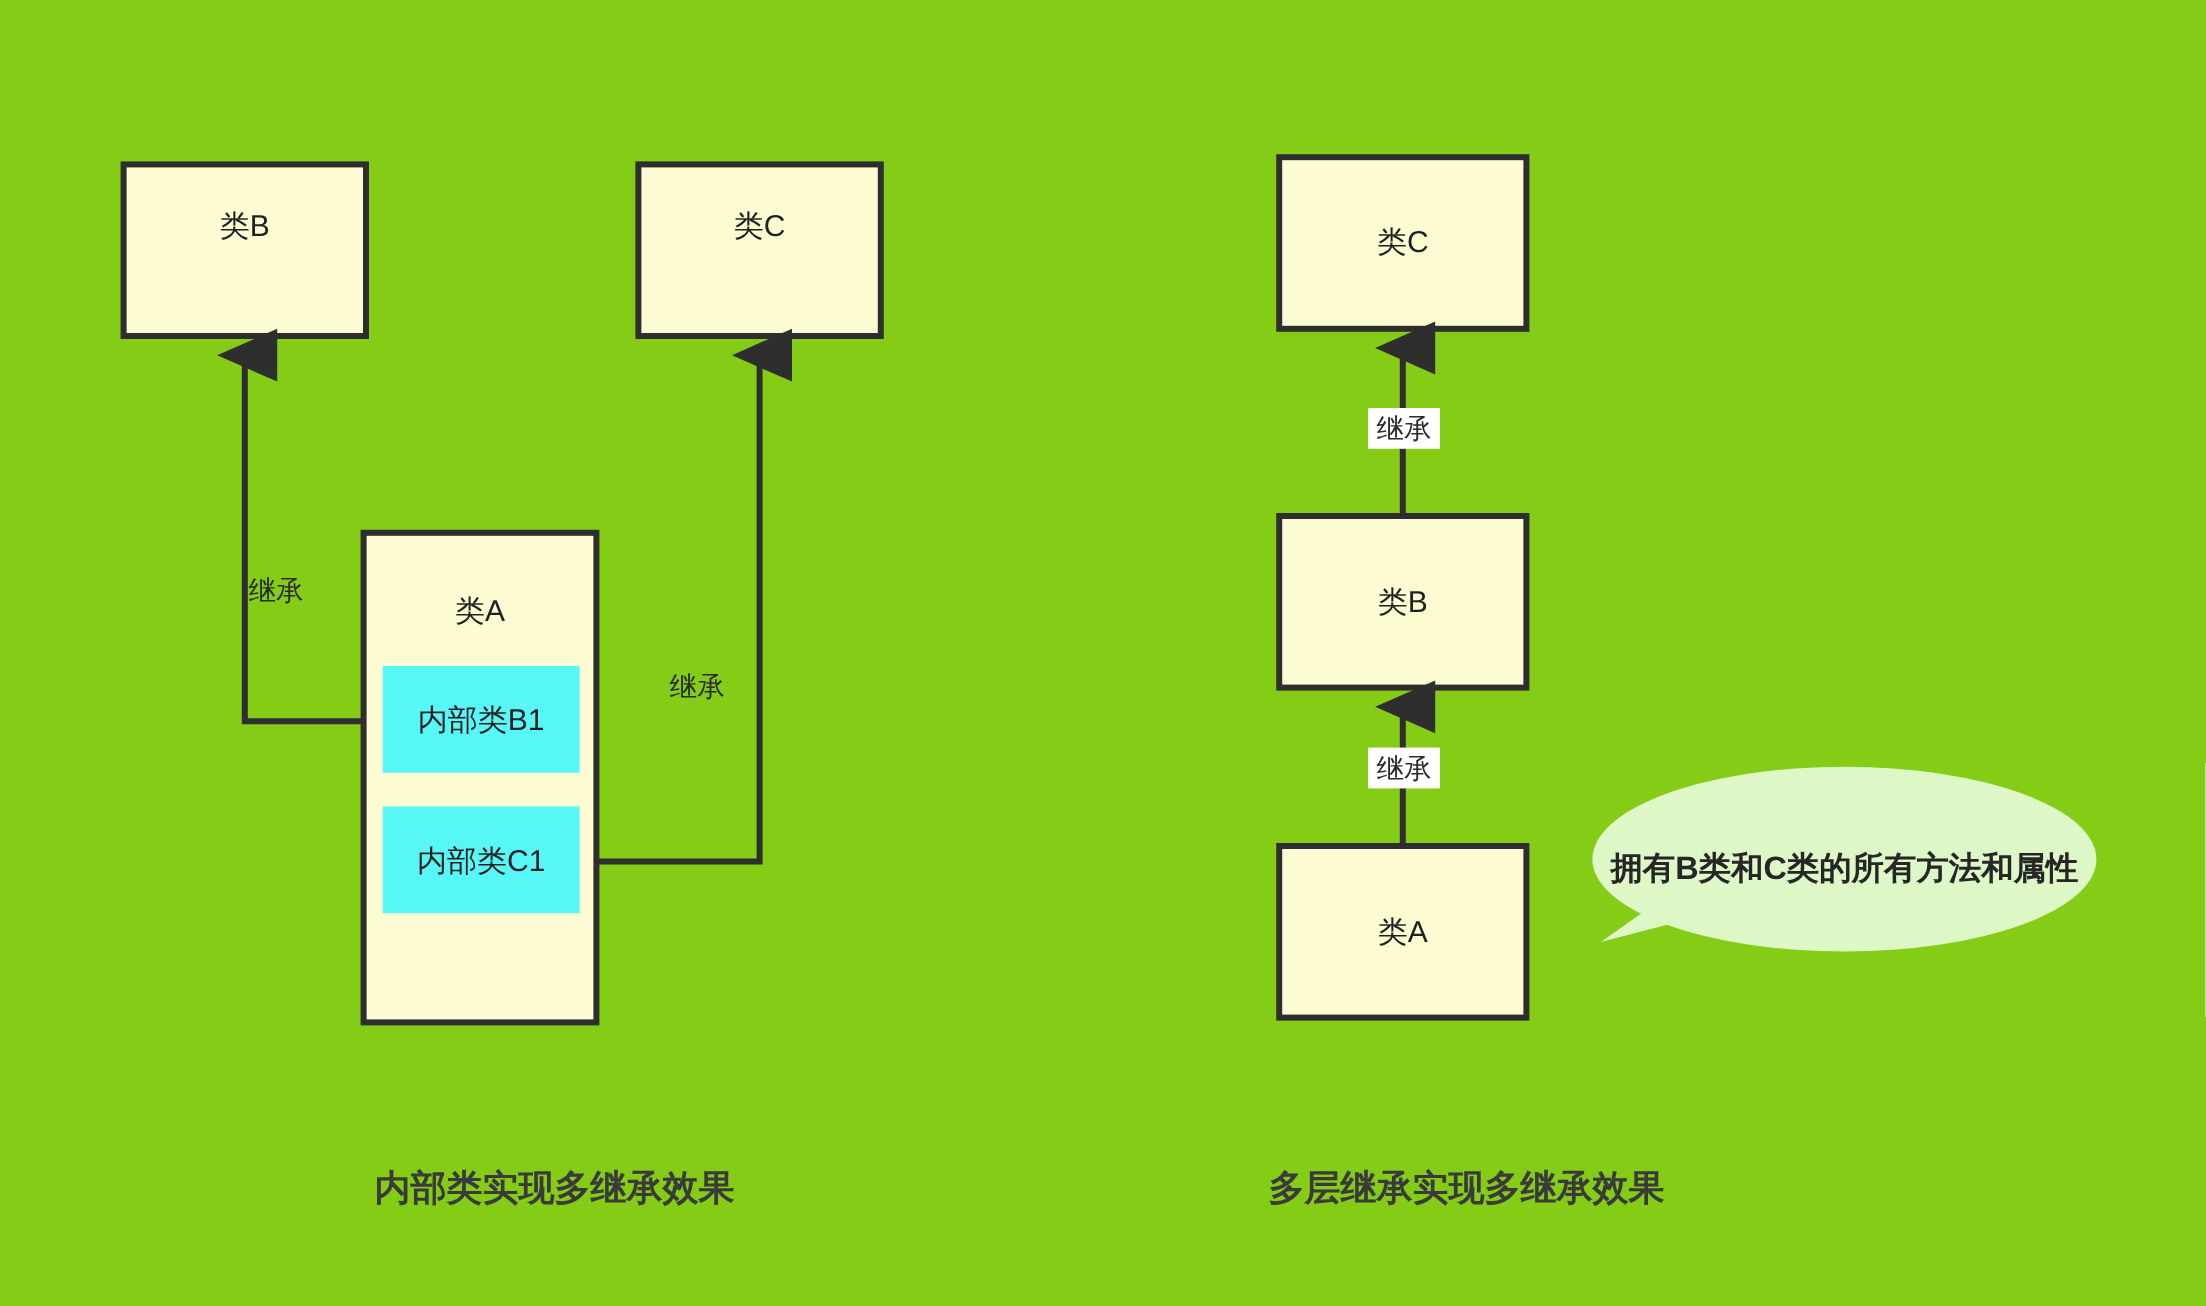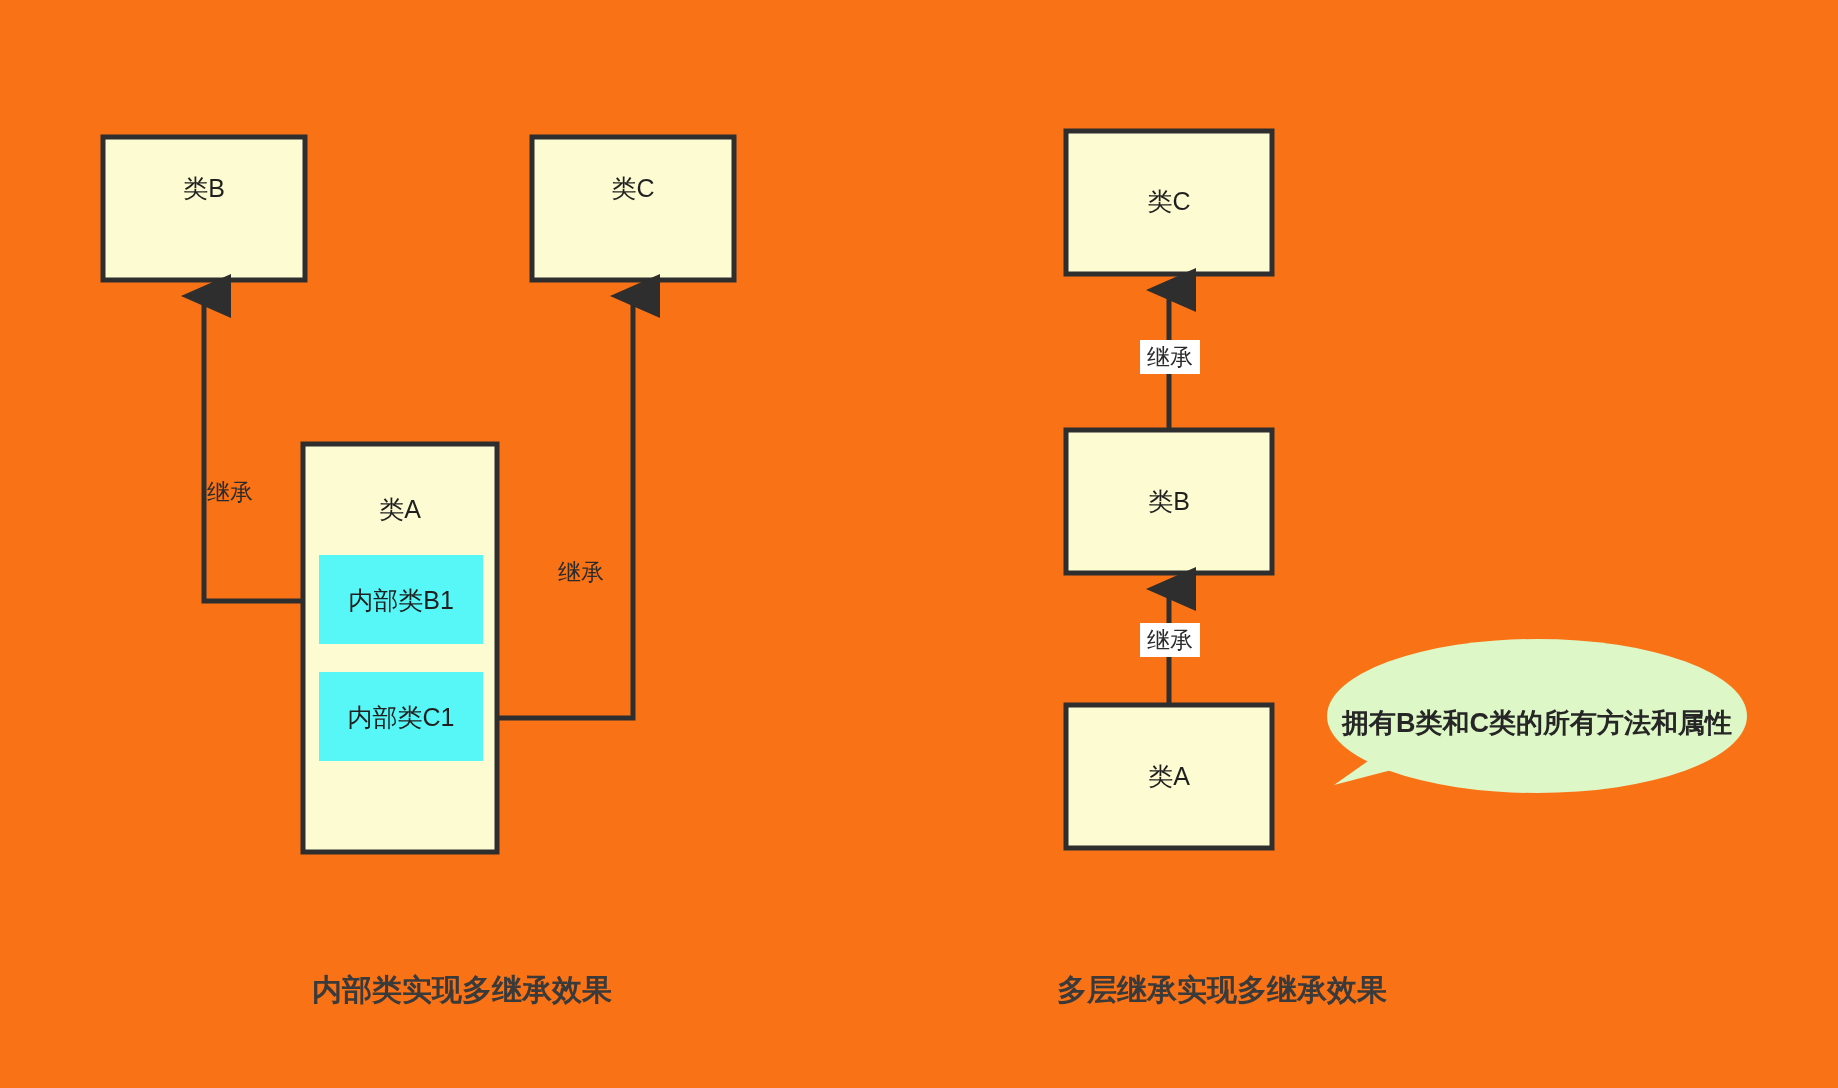--- a/index.html
+++ b/index.html
@@ -8,21 +8,21 @@
     background: #ffffff;
   }
   body {
     font-family: "Liberation Sans", "DejaVu Sans", sans-serif;
     -webkit-font-smoothing: antialiased;
   }
   #canvas {
     position: relative;
     width: 1838px;
     height: 1088px;
-    background: #f97316;
+    background: #84cc16;
     overflow: hidden;
   }
   #diagram-svg {
     position: absolute;
     left: 0;
     top: 0;
     width: 1838px;
     height: 1088px;
   }
   .cls-label {

